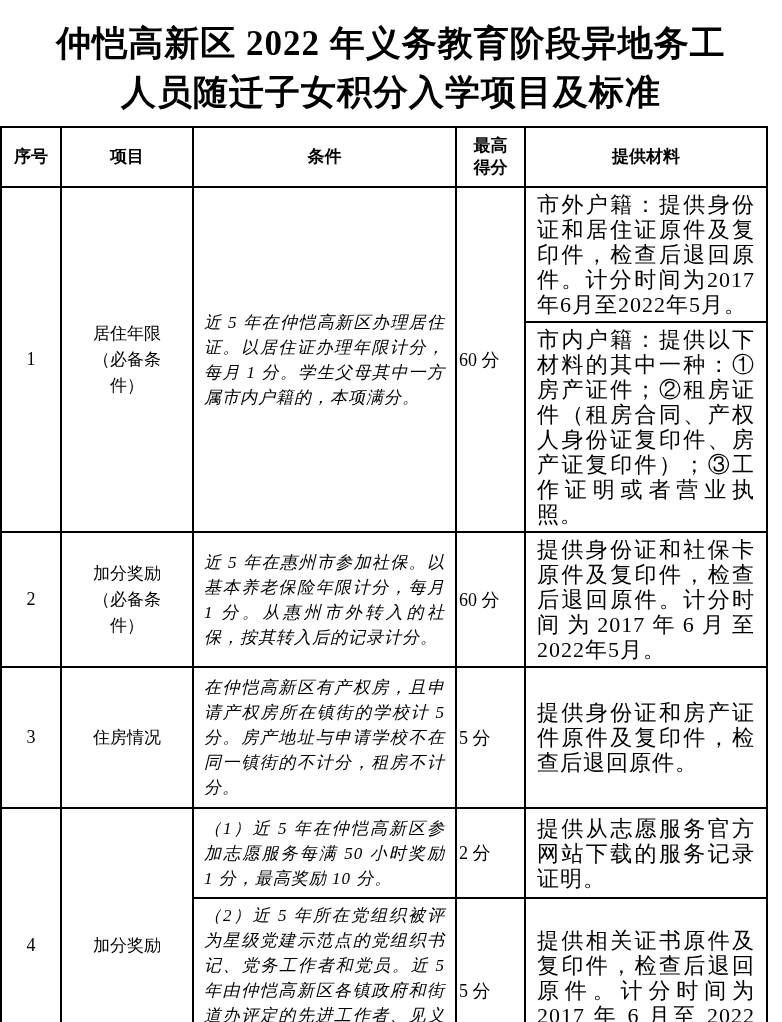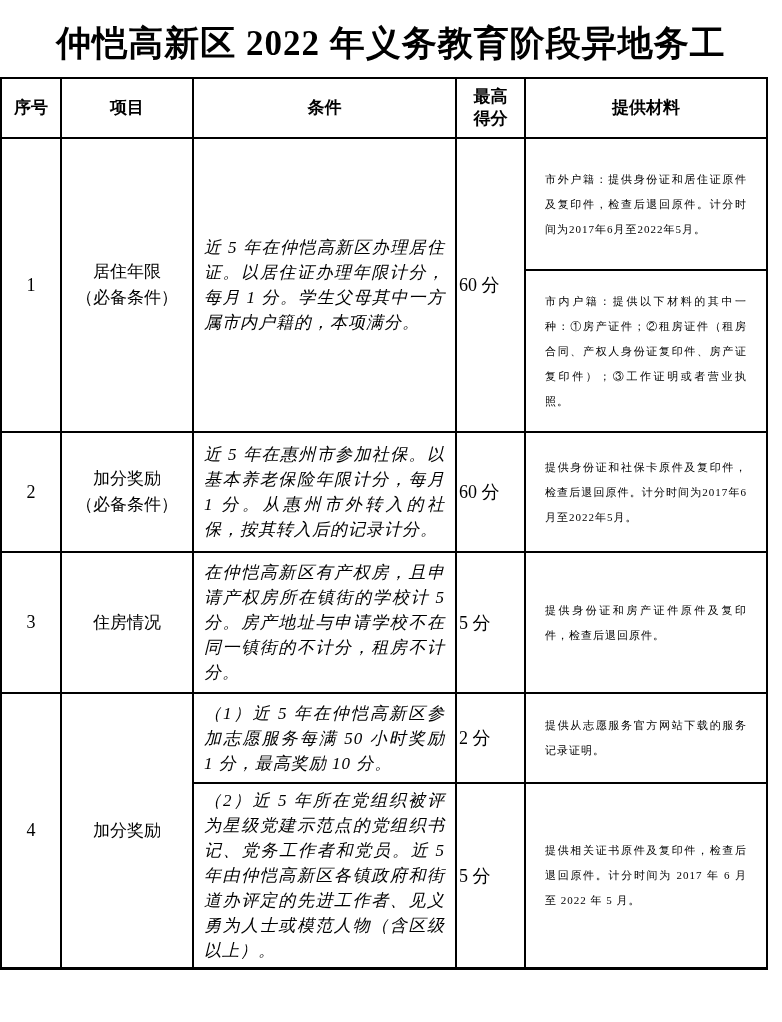--- a/index.html
+++ b/index.html
@@ -40,57 +40,58 @@
     padding: 2px;
   }
   td.c-no {
     text-align: center;
     font-size: 18px;
   }
   td.c-item {
     text-align: center;
     font-size: 17px;
     line-height: 26px;
-    padding: 2px;
+    padding: 15px;
   }
   td.c-cond {
     text-align: justify;
     font-size: 17px;
     line-height: 25px;
     letter-spacing: 1px;
     padding: 4px 10px;
     font-style: italic;
   }
   td.c-score {
     text-align: left;
     font-size: 18px;
     padding: 2px;
   }
   td.c-mat {
     text-align: justify;
-    font-size: 11px;
+    font-size: 22px;
     line-height: 25px;
     letter-spacing: 1px;
-    padding: 4px 19px;
+    padding: 4px 11px;
   }
   tr.h-head   { height: 60px; }
   tr.h-r1a    { height: 132px; }
   tr.h-r1b    { height: 162px; }
   tr.h-r2     { height: 120px; }
   tr.h-r3     { height: 141px; }
   tr.h-r4a    { height: 90px; }
   tr.h-r4b    { height: 183px; }
 </style>
 </head>
 <body>
 
 <div class="page">
 
   <div class="doc-title">
     <div>仲恺高新区 2022 年义务教育阶段异地务工</div>
+    <div>人员随迁子女积分入学项目及标准</div>
   </div>
 
   <table class="score-table">
     <colgroup>
       <col style="width:60px">
       <col style="width:132px">
       <col style="width:263px">
       <col style="width:69px">
       <col style="width:242px">
     </colgroup>

